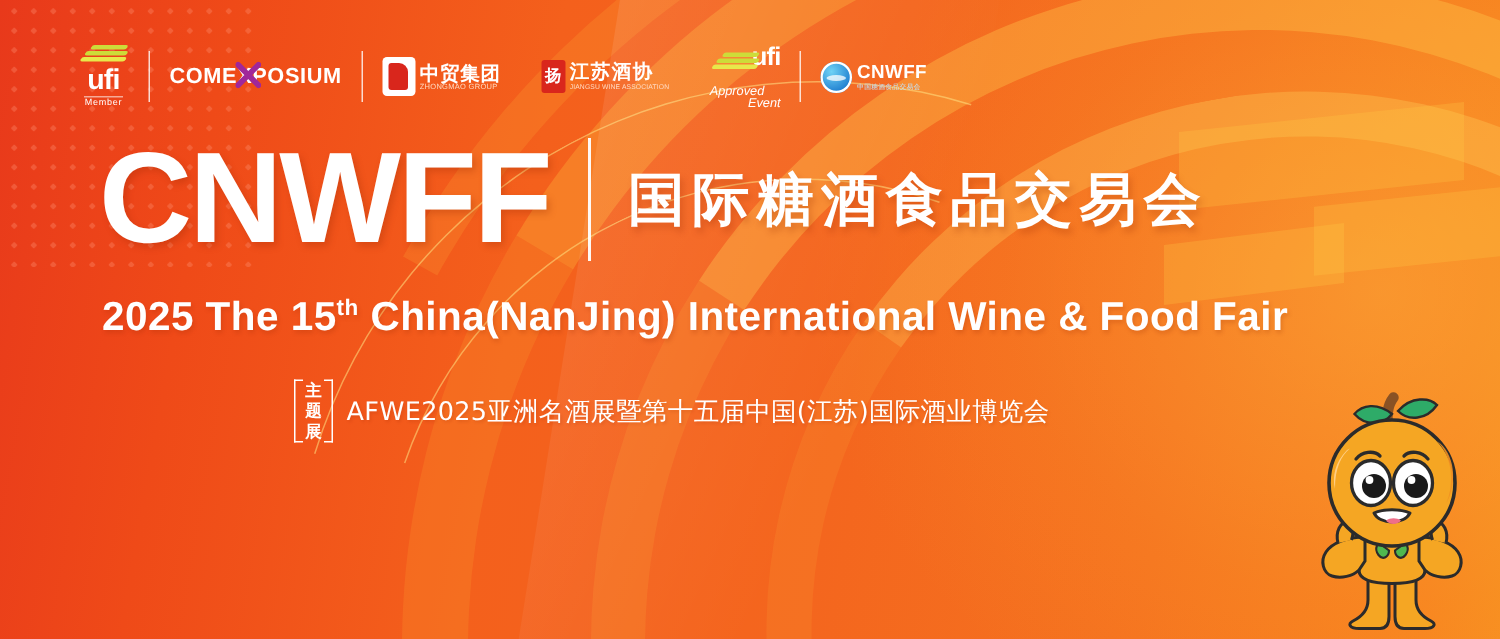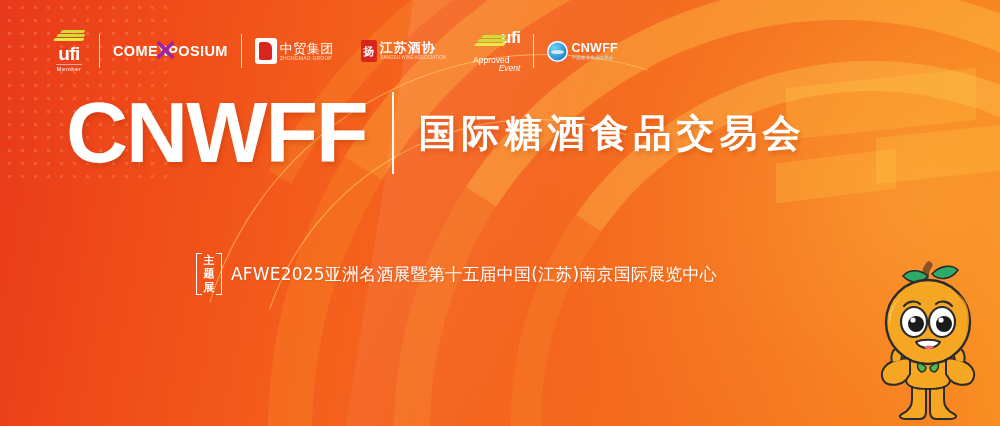--- a/index.html
+++ b/index.html
@@ -84,36 +84,36 @@
   
   .comex{font-size:14.5px;font-weight:bold;color:#fff;letter-spacing:.4px;position:relative;}
   .comex-x{position:absolute;left:44px;top:-2px;width:17px;height:18px;}
 
   
   .zm{display:flex;align-items:center;gap:3px;}
   .zm-mark{width:22px;height:26px;background:#fff;border-radius:3px;
            display:flex;align-items:center;justify-content:center;}
   .zm-inner{width:13px;height:18px;background:#d9261c;border-radius:2px 6px 2px 2px;}
   .zm-txt{display:flex;flex-direction:column;line-height:1;}
-  .zm-cn{font-size:13px;font-weight:normal;color:#fff;letter-spacing:.5px;}
+  .zm-cn{font-size:13px;font-weight:bold;color:#fff;letter-spacing:.5px;}
   .zm-en{font-size:5px;color:#ffd9c0;letter-spacing:.2px;margin-top:1px;}
 
   
   .js{display:flex;align-items:center;gap:3px;}
   .js-seal{width:16px;height:22px;background:#d9261c;border-radius:2px;
            color:#fff;font-size:11px;line-height:22px;text-align:center;font-weight:bold;}
   .js-txt{display:flex;flex-direction:column;line-height:1;}
   .js-cn{font-size:13px;font-weight:bold;color:#fff;letter-spacing:1px;}
   .js-en{font-size:4.5px;color:#ffd9c0;margin-top:2px;letter-spacing:.1px;}
 
   
   .ufa{display:flex;flex-direction:column;align-items:flex-start;line-height:1.05;}
   .ufa-top{display:flex;align-items:flex-end;gap:2px;}
   .ufa-txt{font-size:17px;font-weight:bold;color:#fff;letter-spacing:-.5px;}
-  .ufa-sub{font-size:8.5px;color:#fff;margin-top:9px;}
+  .ufa-sub{font-size:8.5px;color:#fff;font-style:italic;margin-top:9px;}
   .ufa-sub2{font-size:8.5px;color:#fff;font-style:italic;align-self:flex-end;}
 
   
   .enw{display:flex;align-items:center;gap:3px;}
   .enw-globe{width:21px;height:21px;border-radius:50%;
              background:radial-gradient(circle at 35% 32%, #6fd2f5, #1f7fd0 72%);
              position:relative;box-shadow:0 0 0 1.5px #fff inset;}
   .enw-globe:after{content:"";position:absolute;left:4px;top:9px;width:13px;height:4px;
              border-radius:50%;background:rgba(255,255,255,.75);}
   .enw-txt{display:flex;flex-direction:column;line-height:1;}
@@ -280,29 +280,30 @@
   </div>
 
   <div id="headline">
     <div id="cnwff">CNWFF</div>
     <div id="title-div"></div>
     <div id="cn-title">
       <span id="cn-line2">国际糖酒食品交易会</span>
     </div>
   </div>
 
+  <div id="en-title"><span>2025 The 15</span><sup>th</sup><span> China(NanJing) International Wine &amp; Food Fair</span></div>
 
   <div id="themes">
     <div id="theme-badge">
       <div>主</div>
       <div>题</div>
       <div>展</div>
     </div>
     <div id="theme-lines">
-      <div class="theme-line">AFWE2025亚洲名酒展暨第十五届中国(江苏)南京国际展览中心</div>
+      <div class="theme-line">AFWE2025亚洲名酒展暨第十五届中国(江苏)国际酒业博览会</div>
     </div>
   </div>
 
 
   <svg id="mascot" viewBox="0 0 178 172">
 
     <path d="M86 34 C84 24 85 16 89 11" stroke="#8a5224" stroke-width="7" fill="none" stroke-linecap="round"></path>
 
     <path d="M88 22 C78 14 68 16 63 22 C70 30 82 30 88 22 Z" fill="#2eab68" stroke="#2b2b2b" stroke-width="1.6"></path>
     <path d="M92 20 C101 10 113 11 118 16 C111 26 99 27 92 20 Z" fill="#2eab68" stroke="#2b2b2b" stroke-width="1.6"></path>

